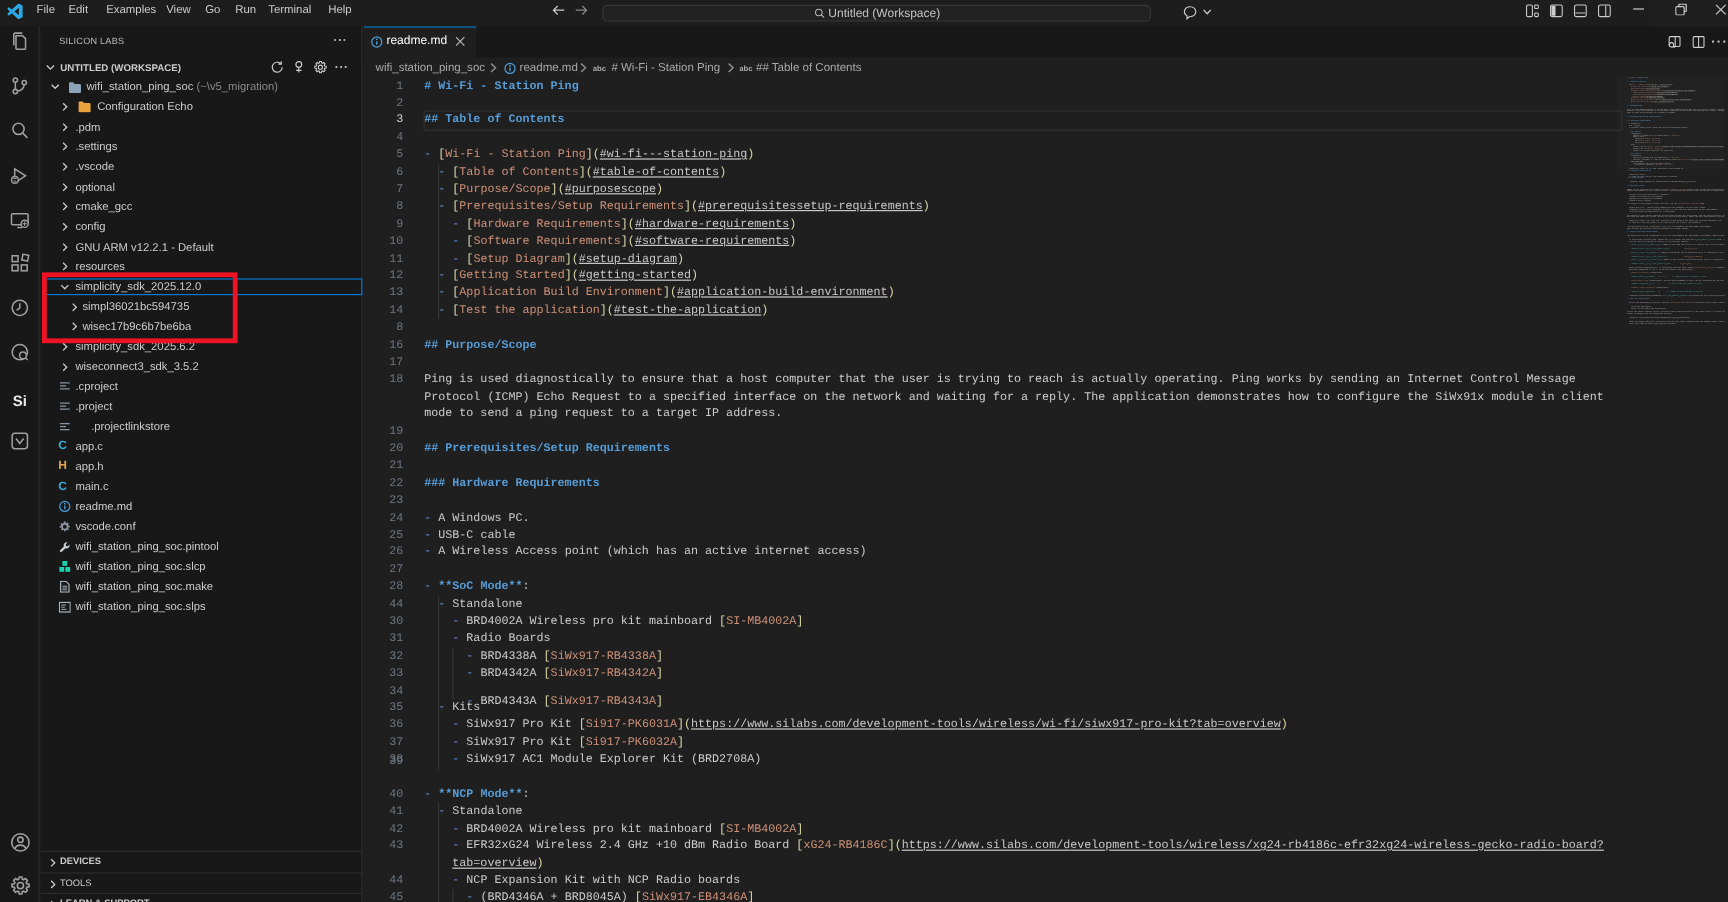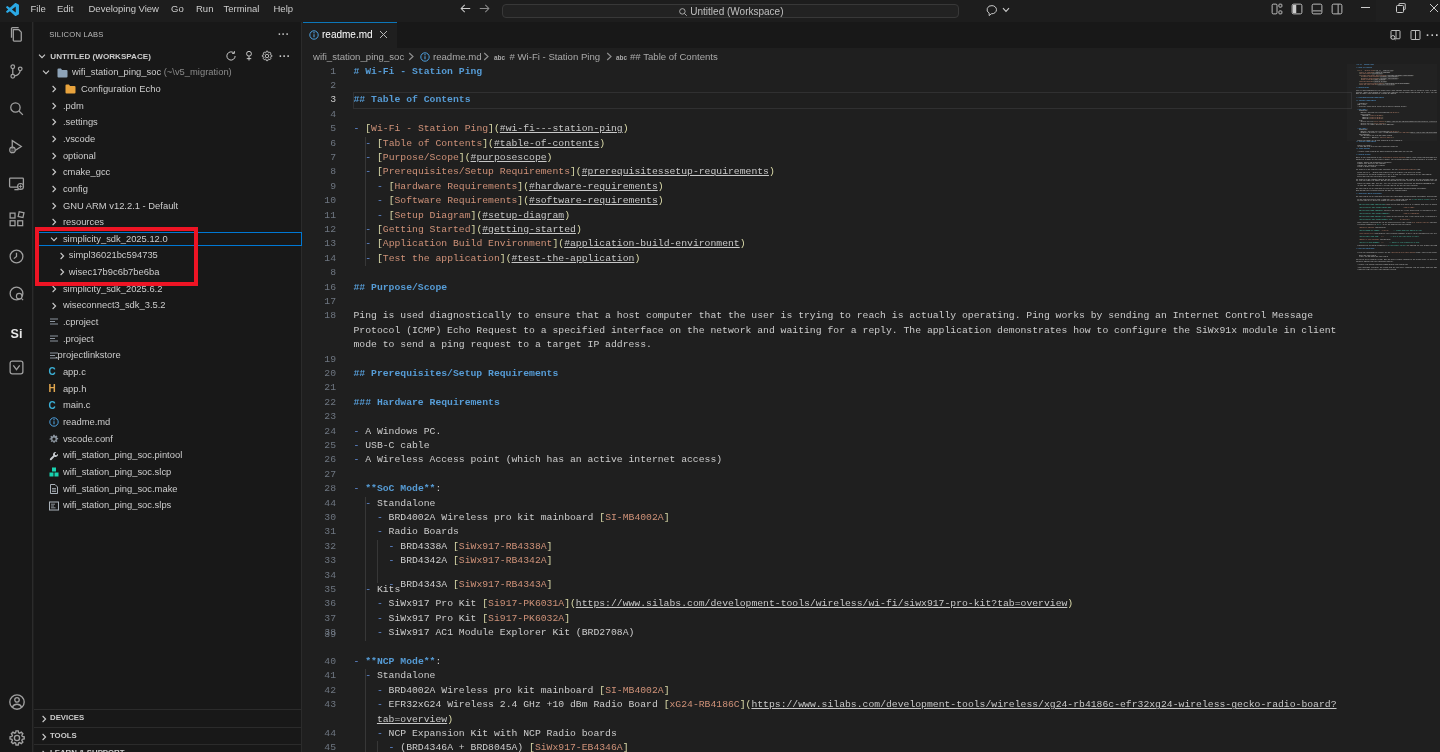--- a/index.html
+++ b/index.html
@@ -23,21 +23,21 @@
 #minimap{position:absolute;left:1347px;top:64.2px;width:90px;height:688px;overflow:hidden}
 #mmi{position:absolute;left:8.5px;top:0;width:1300px;transform:scale(0.1368,0.1076);transform-origin:0 0;font-family:"Liberation Mono",monospace;font-size:9.75px;line-height:14.4px;white-space:pre}
 </style></head>
 <body>
 <div id="titlebar">
     <svg class="abs" style="left:5.5px;top:2.8px" width="13" height="13" viewBox="0 0 100 100">
       <path fill="#2BA9E5" fill-rule="evenodd" d="M70.9 99.3a6.2 6.2 0 0 0 4.9-.1l20.3-9.8a6.25 6.25 0 0 0 3.5-5.6V16.2a6.25 6.25 0 0 0-3.5-5.6L75.8.8a6.2 6.2 0 0 0-7.1 1.2L29.9 37.4 13 24.5a4.2 4.2 0 0 0-5.3.2L2.3 29.7a4.2 4.2 0 0 0 0 6.2L16.9 50 2.3 64.1a4.2 4.2 0 0 0 0 6.2l5.4 4.9a4.2 4.2 0 0 0 5.3.3l16.9-12.9 38.8 35.4zM75 27.3 45.6 50 75 72.7z"></path>
     </svg>
     <div class="abs menu" style="left:30.5px">File</div>
     <div class="abs menu" style="left:57px">Edit</div>
-    <div class="abs menu" style="left:88.5px">Developing</div>
+    <div class="abs menu" style="left:88.5px">Examples</div>
     <div class="abs menu" style="left:138.5px">View</div>
     <div class="abs menu" style="left:171px">Go</div>
     <div class="abs menu" style="left:196px">Run</div>
     <div class="abs menu" style="left:223.5px">Terminal</div>
     <div class="abs menu" style="left:273.5px">Help</div>
     <div id="searchbox"><svg style="vertical-align:-2px" width="10" height="10" viewBox="0 0 16 16">
         <circle cx="7" cy="7" r="4.4" stroke="#b8b8b8" stroke-width="1.4" fill="none"></circle>
         <path d="M10.3 10.3 L14 14" stroke="#b8b8b8" stroke-width="1.4"></path>
       </svg> Untitled (Workspace)</div>
 <svg class="abs" style="left:1271px;top:2.5px" width="12" height="12" viewBox="0 0 16 16">
@@ -237,21 +237,21 @@
       <g stroke="#8b949e" stroke-width="1">
         <path d="M1 2h8M1 4.5h5M1 7h8"></path>
       </g>
     </svg>
     <div class="abs tl" style="left:62.9px;top:330.70px">.project</div>
 <svg class="abs" style="left:48.5px;top:350.6px" width="10" height="10" viewBox="0 0 10 10">
       <g stroke="#8b949e" stroke-width="1">
         <path d="M1 2h8M1 4.5h5M1 7h8"></path>
       </g>
     </svg>
-    <div class="abs tl" style="left:55px;top:347.35px">.projectlinkstore</div>
+    <div class="abs tl" style="left:76px;top:347.35px">.projectlinkstore</div>
 <b class="abs" style="left:48.5px;top:367.3px;color:#3bb0d6;font-size:10px;line-height:10px;font-family:'Liberation Sans',sans-serif">C</b>
     <div class="abs tl" style="left:62.9px;top:364.00px">app.c</div>
 <b class="abs" style="left:48.5px;top:383.9px;color:#e0a64e;font-size:10px;line-height:10px;font-family:'Liberation Sans',sans-serif">H</b>
     <div class="abs tl" style="left:62.9px;top:380.65px">app.h</div>
 <b class="abs" style="left:48.5px;top:400.6px;color:#3bb0d6;font-size:10px;line-height:10px;font-family:'Liberation Sans',sans-serif">C</b>
     <div class="abs tl" style="left:62.9px;top:397.30px">main.c</div>
 <svg class="abs" style="left:48.5px;top:417.2px" width="10" height="10" viewBox="0 0 10 10">
       <circle cx="5" cy="5" r="4.2" fill="none" stroke="#4ea1df" stroke-width="1"></circle>
       <path d="M5 4.3v3" stroke="#4ea1df" stroke-width="1.1"></path>
       <circle cx="5" cy="2.7" r="0.7" fill="#4ea1df"></circle>
@@ -283,21 +283,21 @@
     <div class="abs tl" style="left:62.9px;top:497.20px">wifi_station_ping_soc.slps</div>
 <div class="abs" style="left:34px;top:708.5px;width:268px;height:1px;background:#2b2b2b"></div>
     <svg class="abs" style="left:40px;top:714.5px" width="8" height="8" viewBox="0 0 8 8">
       <path d="M2.6 1 L5.6 4 L2.6 7" fill="none" stroke="#cccccc" stroke-width="1.1"></path>
     </svg>
     <div class="abs" style="left:50px;top:712.8px;font-size:7.8px;font-weight:bold;color:#cccccc">DEVICES</div>
     <div class="abs" style="left:34px;top:727px;width:268px;height:1px;background:#2b2b2b"></div>
     <svg class="abs" style="left:40px;top:733px" width="8" height="8" viewBox="0 0 8 8">
       <path d="M2.6 1 L5.6 4 L2.6 7" fill="none" stroke="#cccccc" stroke-width="1.1"></path>
     </svg>
-    <div class="abs" style="left:50px;top:731.3px;font-size:7.8px;font-weight:bold;color:#cccccc">TOOLS</div>
+    <div class="abs" style="left:50px;top:731.3px;font-size:7.8px;font-weight:normal;color:#cccccc">TOOLS</div>
     <div class="abs" style="left:34px;top:743.5px;width:268px;height:1px;background:#2b2b2b"></div>
     <svg class="abs" style="left:40px;top:749.5px" width="8" height="8" viewBox="0 0 8 8">
       <path d="M2.6 1 L5.6 4 L2.6 7" fill="none" stroke="#cccccc" stroke-width="1.1"></path>
     </svg>
     <div class="abs" style="left:50px;top:747.8px;font-size:7.8px;font-weight:bold;color:#cccccc">LEARN &amp; SUPPORT</div>
 </div>
 
 <div id="editor"></div>
 <div id="tabstrip">
     <div id="tab"></div>

